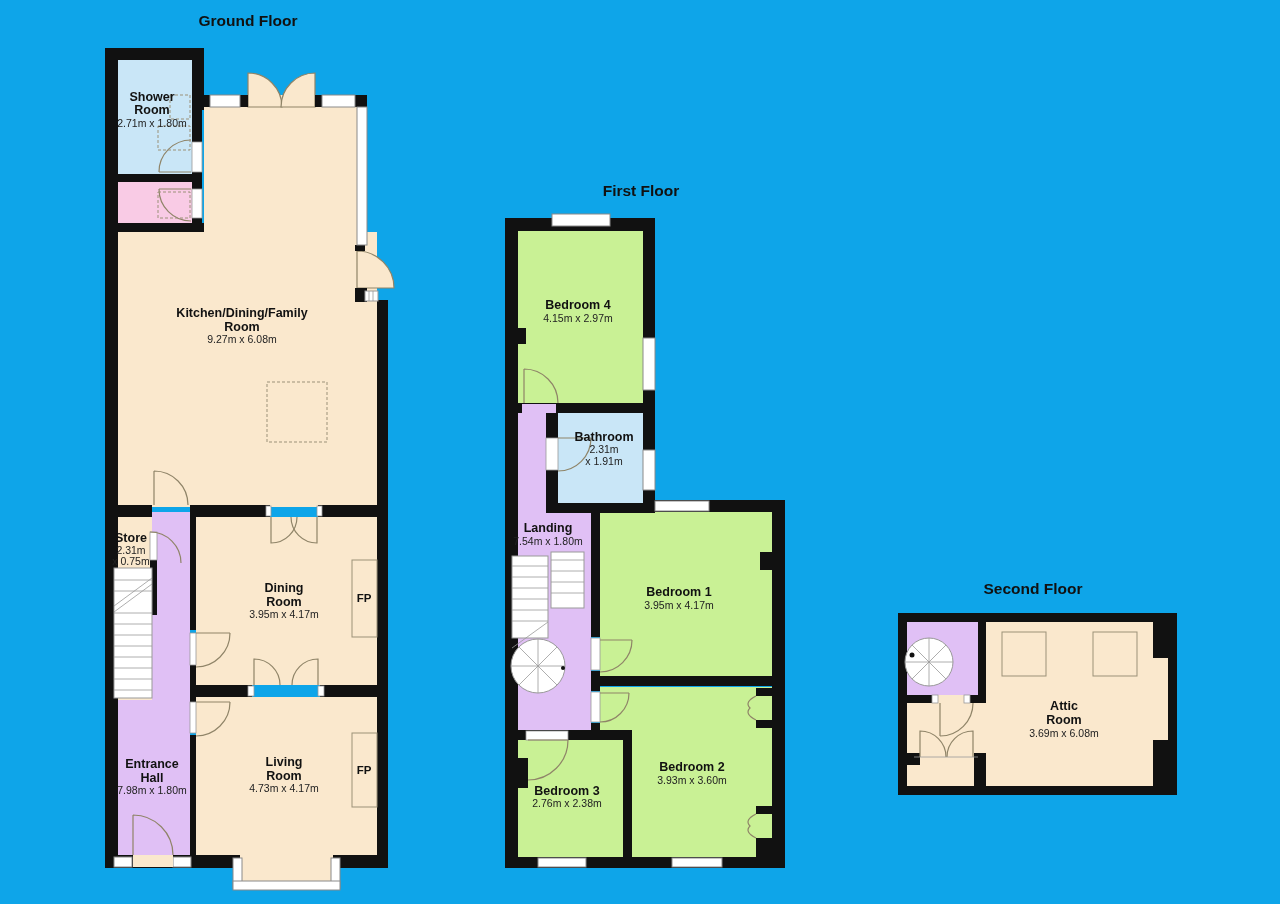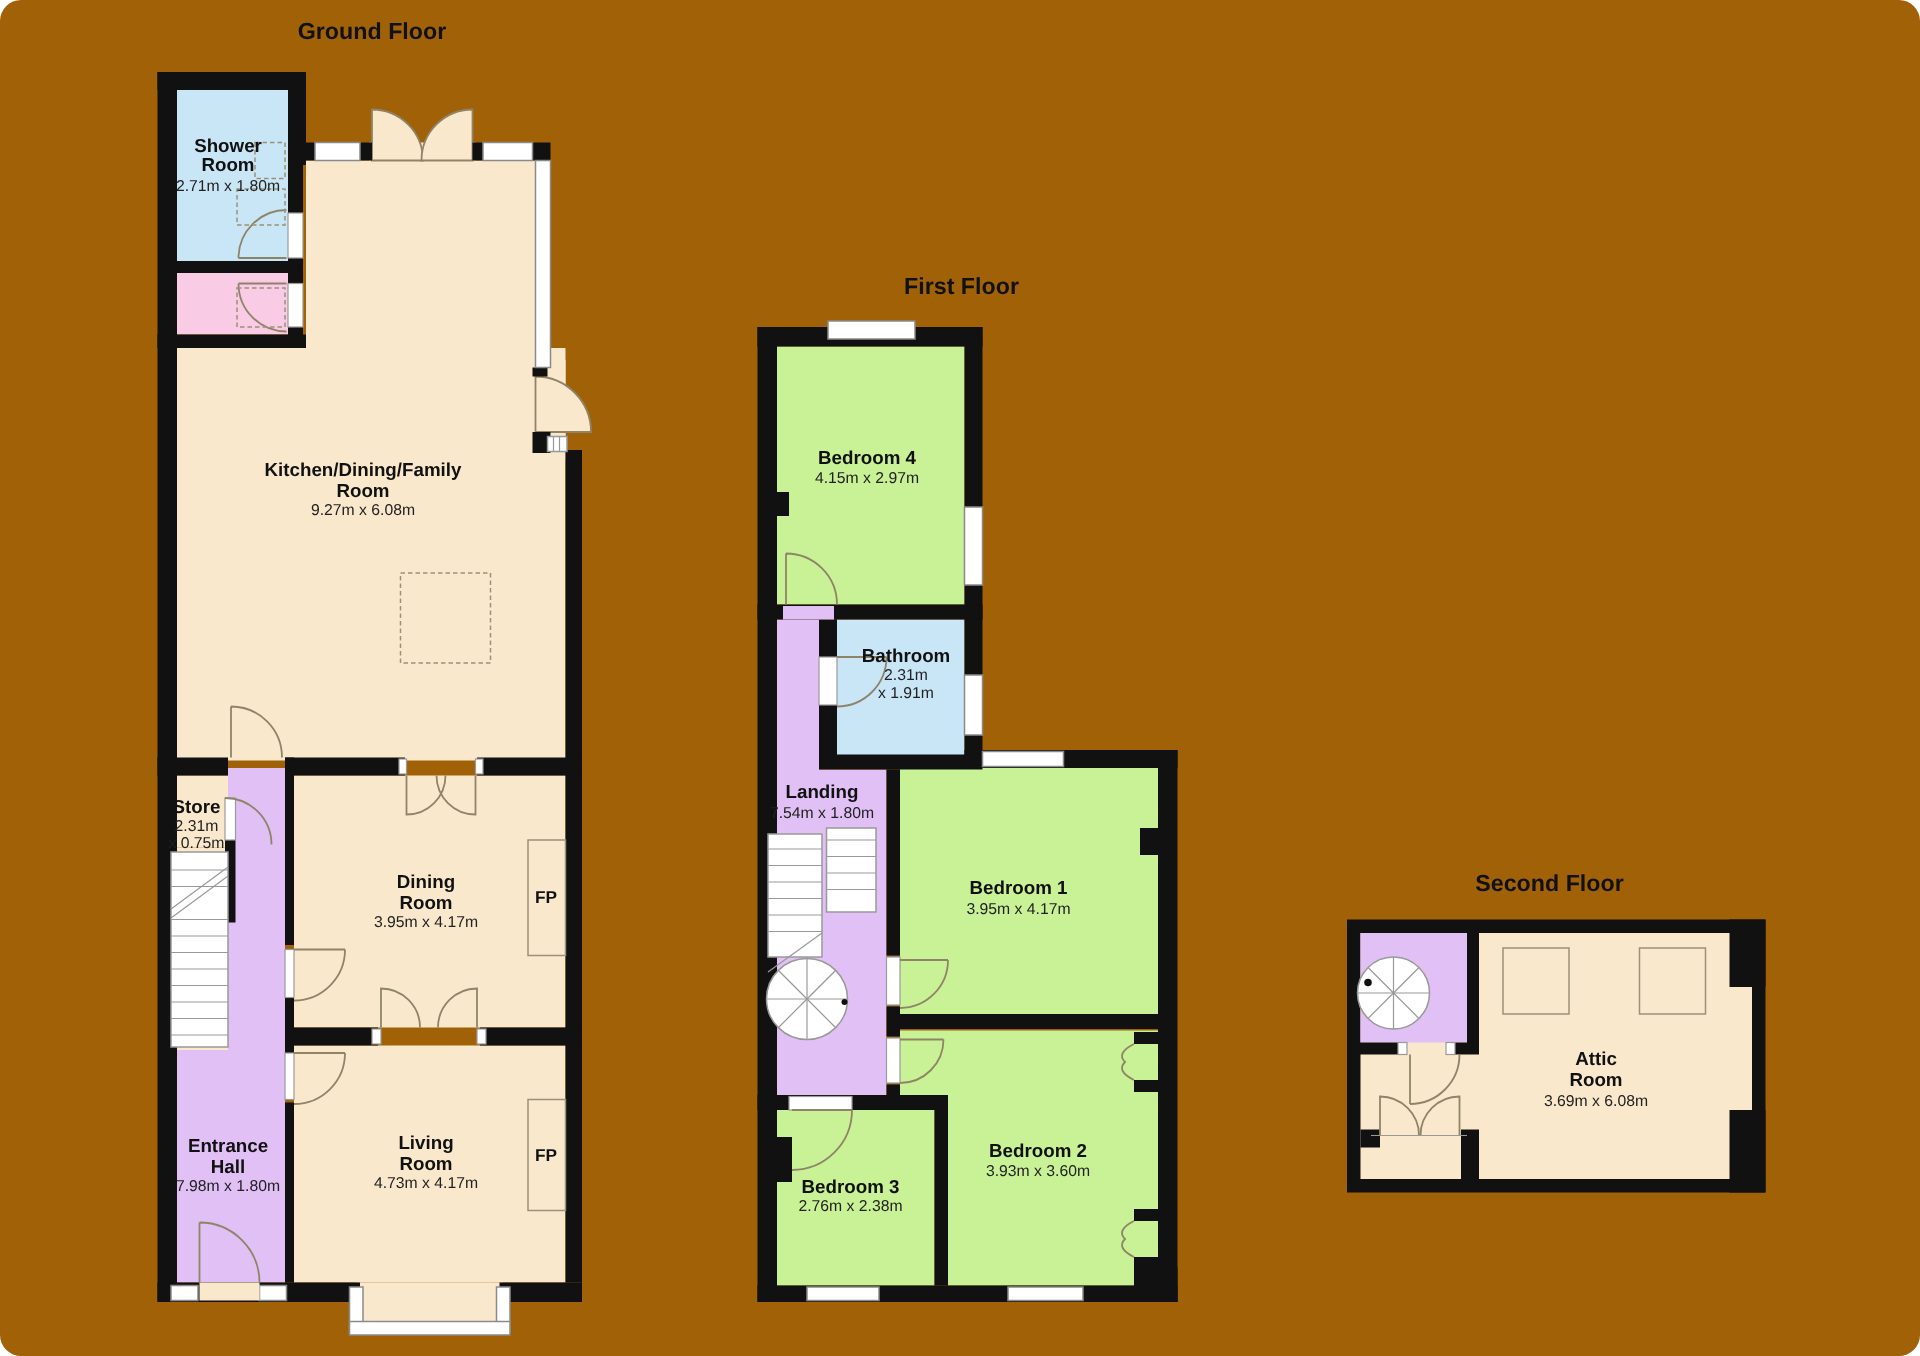--- a/index.html
+++ b/index.html
@@ -1,16 +1,16 @@
 <!DOCTYPE html>
 <html><head>
 <meta charset="utf-8">
 <style>
   html,body{margin:0;padding:0;background:#fff;}
-  .canvas{position:relative;width:1280px;height:904px;background:#a16207;overflow:hidden;border-radius:14px;}
+  .canvas{position:relative;width:1280px;height:904px;background:#0ea5e9;overflow:hidden;}
   svg{position:absolute;left:0;top:0;}
   .w{fill:#111;}
   .win{fill:#ffffff;stroke:#8a8a8a;stroke-width:1;}
   .thr{fill:#ffffff;stroke:#9a9a9a;stroke-width:0.8;}
   .door{fill:none;stroke:#8f8468;stroke-width:1.2;}
   .doorf{fill:#FAE8CD;stroke:#8f8468;stroke-width:1.2;}
   .dash{fill:none;stroke:#9b9178;stroke-width:1;stroke-dasharray:3,2;}
   .box{fill:#FAE8CD;stroke:#9b9178;stroke-width:1;}
   .sym{fill:#ffffff;stroke:#999999;stroke-width:1;}
   .tread{stroke:#999999;stroke-width:0.8;}

